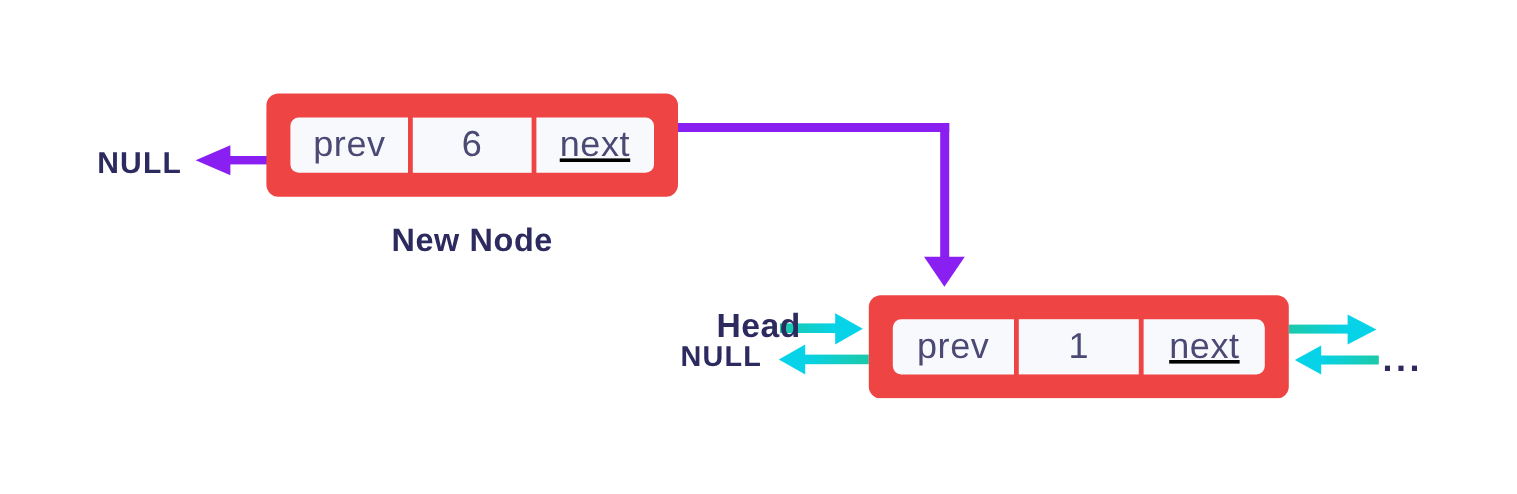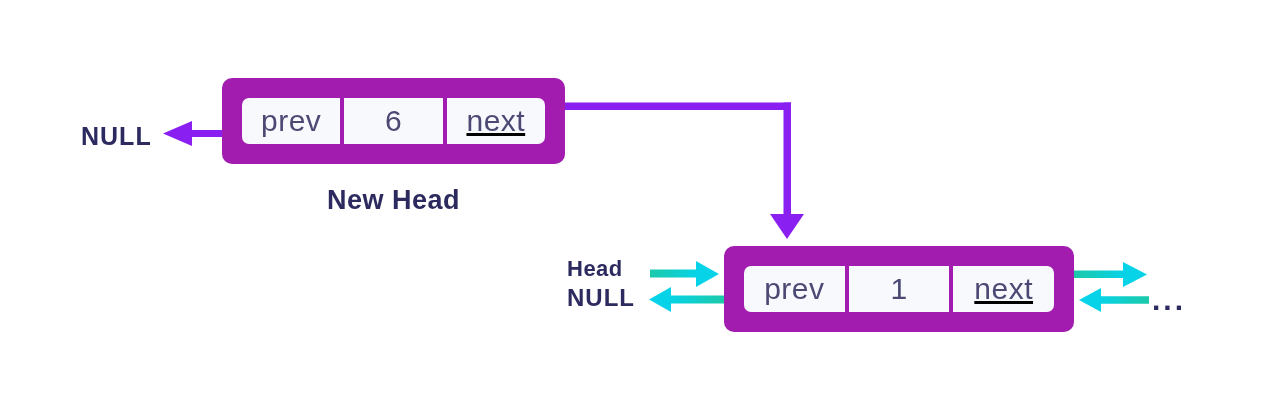--- a/index.html
+++ b/index.html
@@ -4,37 +4,37 @@
 <style>
   html,body{margin:0;padding:0;background:#ffffff;}
   .stage{
     position:relative;width:1264px;height:332px;background:#ffffff;overflow:hidden;
     font-family:"Liberation Sans",sans-serif;
   }
   .layer{position:absolute;left:0;top:0;}
   
   .node{
     position:absolute;display:flex;gap:4px;box-sizing:border-box;
-    background:#a21caf;border-radius:10px;padding:20px;
+    background:#ef4444;border-radius:10px;padding:20px;
   }
   .node-new{left:222px;top:78px;width:343px;height:86px;}
   .node-head{left:724px;top:246px;width:350px;height:86px;}
   .cell{
     flex:1 1 0;background:#f8f9fd;display:flex;align-items:center;justify-content:center;
   }
   .cell:first-child{border-radius:7px 0 0 7px;}
   .cell:last-child{border-radius:0 7px 7px 0;text-decoration:underline;}
   .cell-text{
     font-size:30px;font-weight:500;color:#4c4a74;letter-spacing:0.5px;
   }
   
   .label{position:absolute;color:#2c2a5e;font-weight:600;line-height:1;white-space:nowrap;}
   .null-top{left:81px;top:124px;font-size:25px;letter-spacing:1px;}
   .new-node-caption{left:222px;top:187px;width:343px;text-align:center;font-size:27px;font-weight:700;letter-spacing:0.5px;}
-  .head-label{left:567px;top:258px;font-size:22px;letter-spacing:0.5px;}
+  .head-label{left:597px;top:258px;font-size:28px;letter-spacing:0.5px;}
   .null-bottom{left:567px;top:286px;font-size:24px;letter-spacing:1px;}
   .ellipsis{left:1152px;top:285px;font-size:30px;font-weight:700;letter-spacing:3px;}
 </style>
 </head>
 <body>
 
 <div class="stage">
 
   <svg class="layer" width="1264" height="412" viewBox="0 0 1264 412" aria-hidden="true">
     <defs>
@@ -87,21 +87,21 @@
       <span class="cell-text">prev</span>
     </div>
     <div class="cell">
       <span class="cell-text">6</span>
     </div>
     <div class="cell">
       <span class="cell-text">next</span>
     </div>
   </div>
 
-  <div class="label new-node-caption">New Head</div>
+  <div class="label new-node-caption">New Node</div>
 
   <div class="label head-label">Head</div>
   <div class="label null-bottom">NULL</div>
 
   <div class="node node-head">
     <div class="cell">
       <span class="cell-text">prev</span>
     </div>
     <div class="cell">
       <span class="cell-text">1</span>

